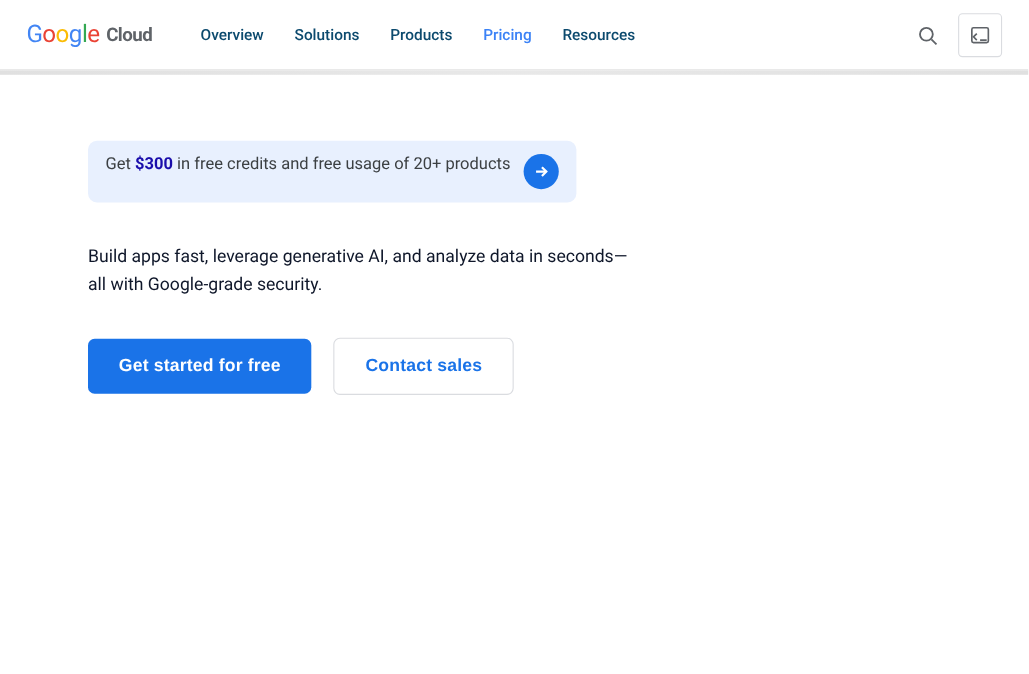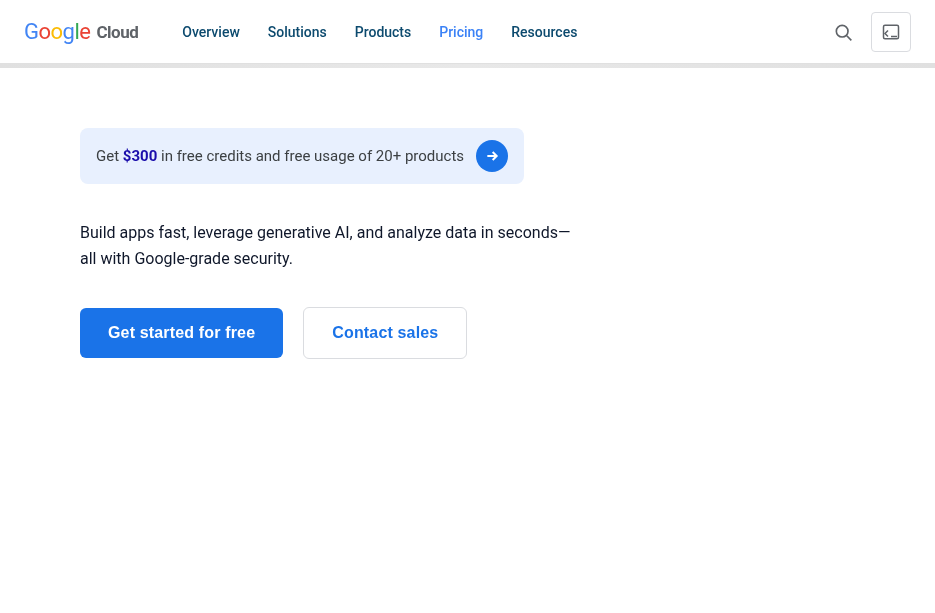--- a/index.html
+++ b/index.html
@@ -116,21 +116,21 @@
 
     
     .main-content {
       padding: 60px 80px;
       max-width: 700px;
     }
 
     
     .promo-banner {
       display: inline-flex;
-      align-items: center;
+      align-items: flex-start;
       gap: 12px;
       background: #e8f0fe;
       border-radius: 8px;
       padding: 12px 16px;
       margin-bottom: 36px;
     }
 
     .promo-text {
       font-size: 15px;
       color: #3c4043;

